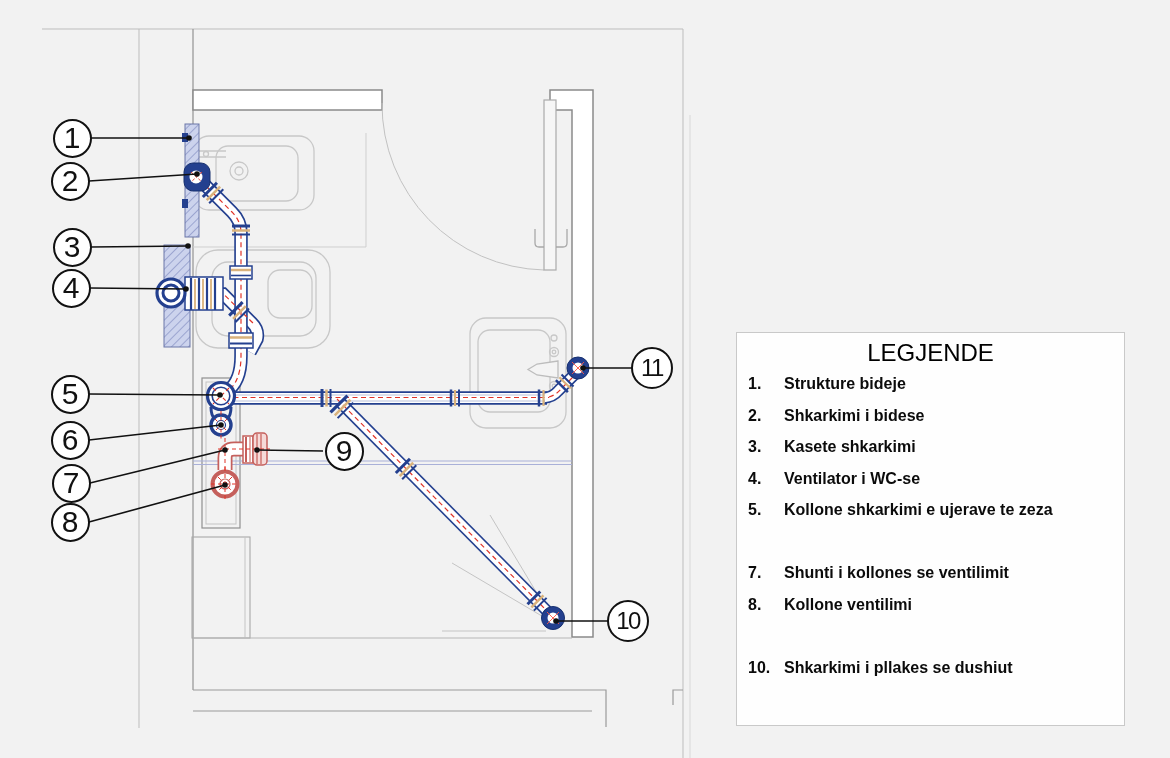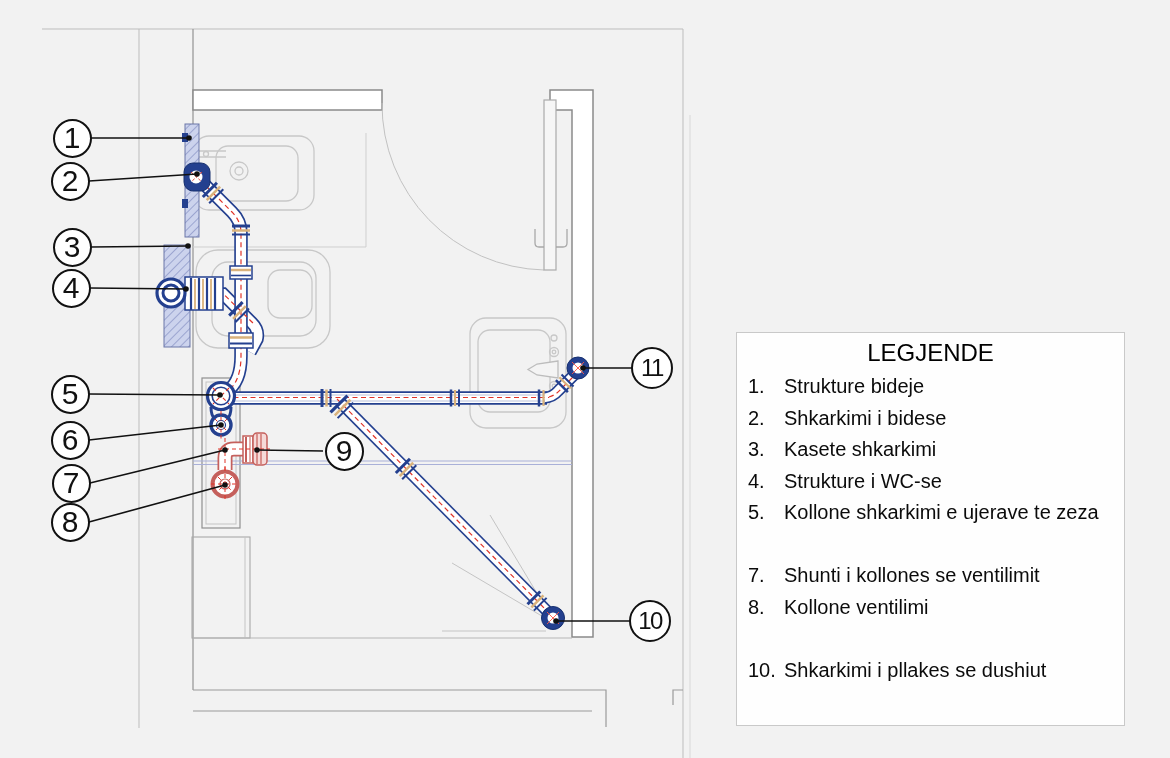--- a/index.html
+++ b/index.html
@@ -10,22 +10,22 @@
   .co{position:absolute;box-sizing:border-box;background:#fff;border:2.3px solid #111;
       border-radius:50%;display:flex;align-items:center;justify-content:center;
       color:#111;font-family:"Liberation Sans",sans-serif;font-weight:400;line-height:1;}
   .co-s{width:39px;height:39px;font-size:30px;}
   .co-l{width:42px;height:42px;font-size:24px;letter-spacing:-1.5px;}
   
   .legend{position:absolute;left:736px;top:332px;width:389px;height:394px;
           background:#fefefe;border:1px solid #c9c9c9;box-sizing:border-box;}
   .lg-title{position:absolute;left:0;right:0;top:6px;text-align:center;
             font-size:24px;color:#000;}
-  .lg-row{position:absolute;left:11px;right:17px;height:26px;font-size:20px;color:#0b0b0b;
-          white-space:nowrap;}
+  .lg-row{position:absolute;left:11px;right:17px;height:26px;font-size:16px;color:#0b0b0b;
+          white-space:nowrap;font-weight:bold;}
   .lg-num{display:inline-block;width:36px;}
 </style>
 </head>
 <body>
 
 <div class="stage">
 
 <svg width="1170" height="758" viewBox="0 0 1170 758">
   <defs>
     <pattern id="hatch" width="6" height="6" patternUnits="userSpaceOnUse" patternTransform="rotate(45)">
@@ -291,28 +291,28 @@
 
 <div class="co co-s" style="left:52.5px;top:118.5px;">1</div>
 <div class="co co-s" style="left:50.5px;top:161.5px;">2</div>
 <div class="co co-s" style="left:52.5px;top:227.5px;">3</div>
 <div class="co co-s" style="left:51.5px;top:268.5px;">4</div>
 <div class="co co-s" style="left:50.5px;top:374.5px;">5</div>
 <div class="co co-s" style="left:50.5px;top:420.5px;">6</div>
 <div class="co co-s" style="left:51.5px;top:463.5px;">7</div>
 <div class="co co-s" style="left:50.5px;top:502.5px;">8</div>
 <div class="co co-s" style="left:324.5px;top:431.5px;">9</div>
-<div class="co co-l" style="left:629px;top:600px;text-align:right;">10</div>
+<div class="co co-l" style="left:607px;top:600px;text-align:right;">10</div>
 <div class="co co-l" style="left:631px;top:347px;">11</div>
 
 <div class="legend">
   <div class="lg-title">LEGJENDE</div>
   <div class="lg-row" style="top:42px;"><span class="lg-num">1.</span><span class="lg-label">Strukture bideje</span></div>
   <div class="lg-row" style="top:73.5px;"><span class="lg-num">2.</span><span class="lg-label">Shkarkimi i bidese</span></div>
   <div class="lg-row" style="top:105px;"><span class="lg-num">3.</span><span class="lg-label">Kasete shkarkimi</span></div>
-  <div class="lg-row" style="top:136.5px;"><span class="lg-num">4.</span><span class="lg-label">Strukture i WC-se</span></div>
+  <div class="lg-row" style="top:136.5px;"><span class="lg-num">4.</span><span class="lg-label">Ventilator i WC-se</span></div>
   <div class="lg-row" style="top:168px;"><span class="lg-num">5.</span><span class="lg-label">Kollone shkarkimi e ujerave te zeza</span></div>
   <div class="lg-row" style="top:231px;"><span class="lg-num">7.</span><span class="lg-label">Shunti i kollones se ventilimit</span></div>
   <div class="lg-row" style="top:262.5px;"><span class="lg-num">8.</span><span class="lg-label">Kollone ventilimi</span></div>
   <div class="lg-row" style="top:325.5px;"><span class="lg-num">10.</span><span class="lg-label">Shkarkimi i pllakes se dushiut</span></div>
 </div>
 
 </div>
 
 </body></html>

